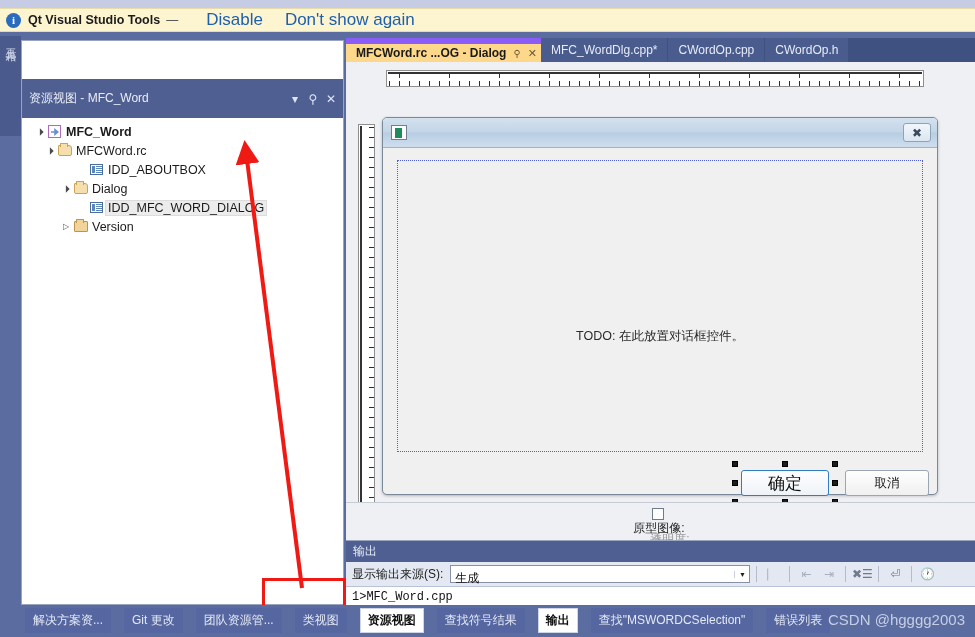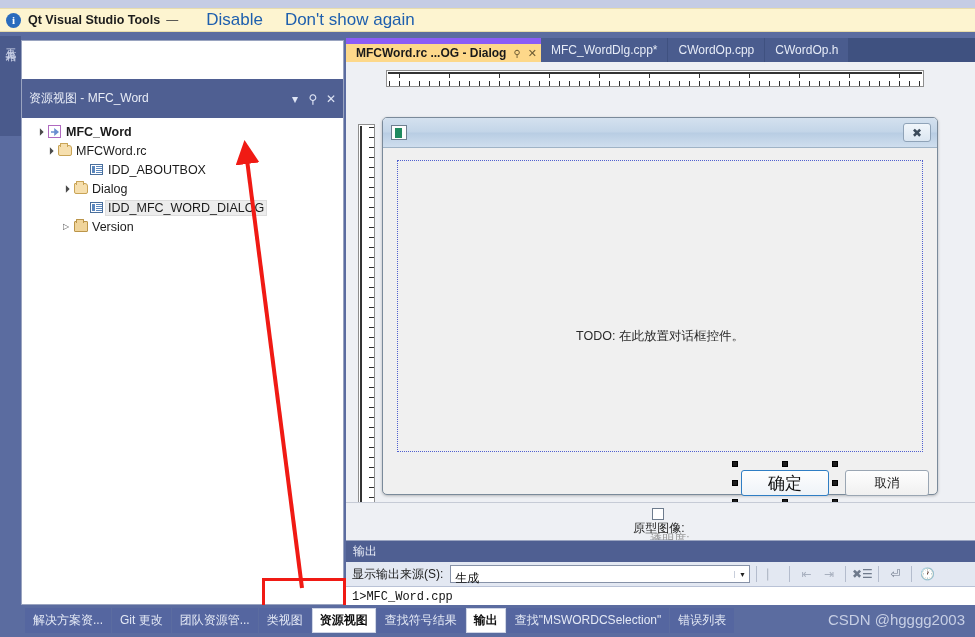--- a/index.html
+++ b/index.html
@@ -291,21 +291,21 @@
   #out-hscroll {
     position: absolute; left: 0; bottom: 0; width: 629px; height: 11px; background: #f0f0f0;
   }
   #out-hscroll .lab { position: absolute; left: 2px; top: 0; font-size: 8px; color: #8a8a8a; }
 
   
   #bottom-bar {
     position: absolute; left: 0; bottom: 0; width: 975px; height: 32px; background: #5b6ca0;
   }
   #bottom-tabs {
-    position: absolute; left: 25px; top: 3px; display: flex; gap: 1px; align-items: stretch;
+    position: absolute; left: 25px; top: 3px; display: flex; gap: 13px; align-items: stretch;
   }
   .btab {
     background: #5566a0; color: #e4e9f5; font-size: 12px;
     padding: 3px 7px; white-space: nowrap; cursor: pointer; border: 1px solid transparent;
   }
   .btab.active { background: #ffffff; color: #101010; font-weight: bold; border-color: #cfd5e6; }
   #watermark {
     position: absolute; right: 10px; top: 6px; color: #c6cee4; font-size: 15px;
     font-family: "Liberation Sans", sans-serif;
   }

